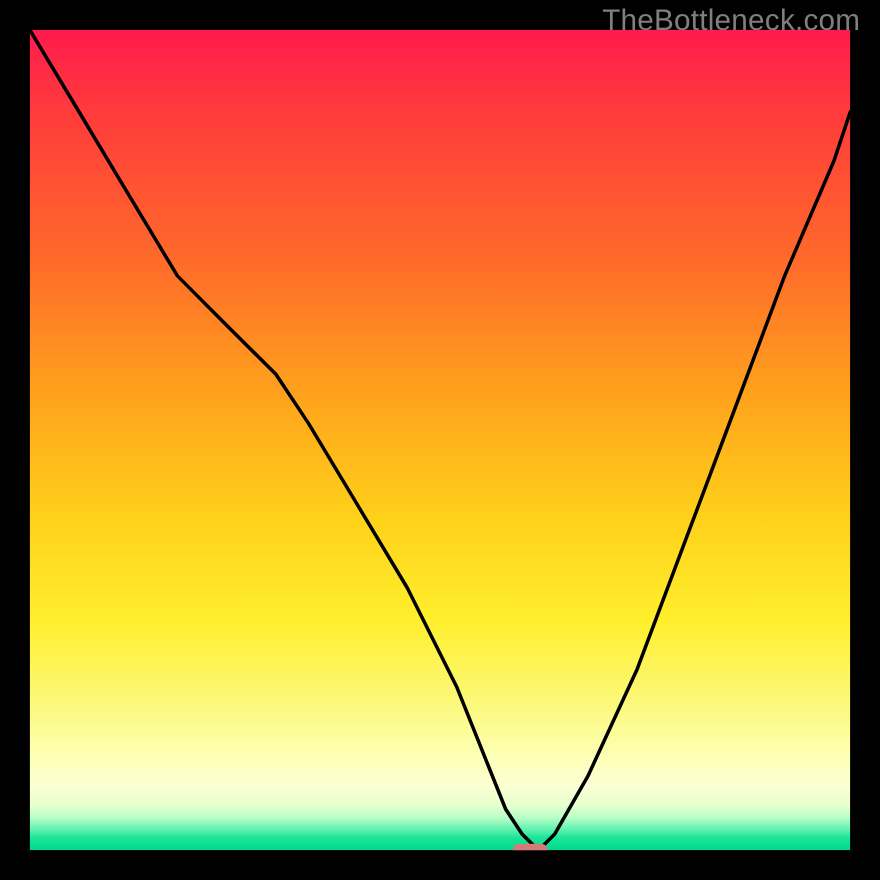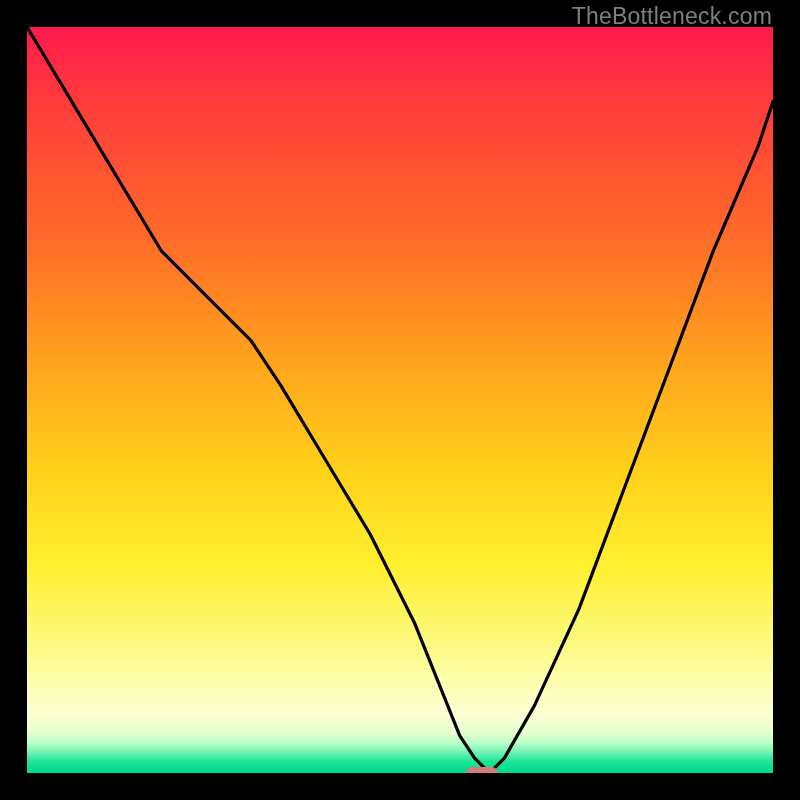--- a/index.html
+++ b/index.html
@@ -54,23 +54,23 @@
   }
   .marker {
     position: absolute;
     
     border-radius: 8px;
     background: #d67a7a;
   }
   .watermark {
     position: absolute;
     top: 3px;
-    right: 28px;
+    right: 18px;
     color: #7f7f7f;
-    font-size: 23px;
+    font-size: 27px;
     font-weight: 500;
     letter-spacing: 0.2px;
     user-select: none;
     margin-left: 30px;
   }
 </style>
 </head>
 <body>
 
 <div class="outer">

